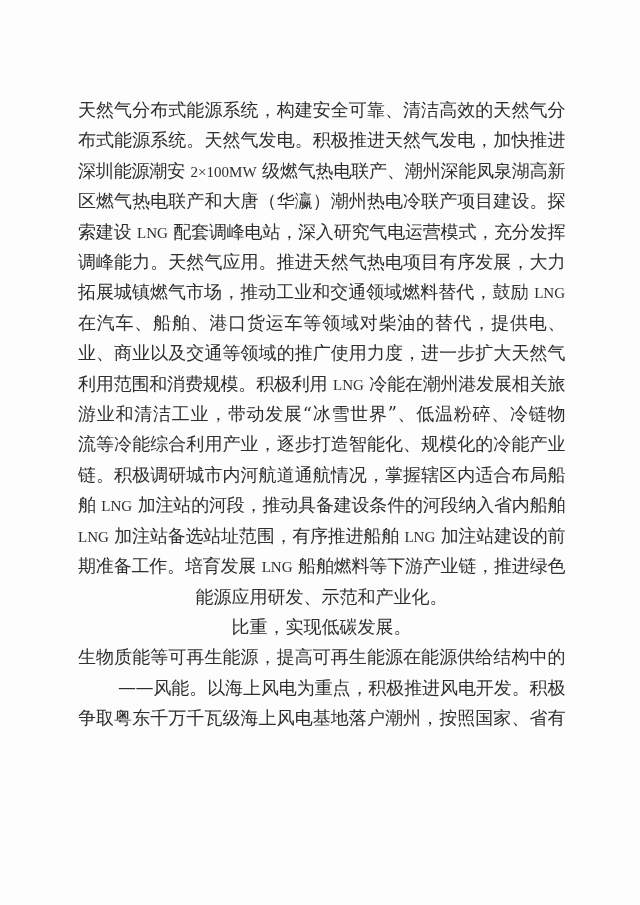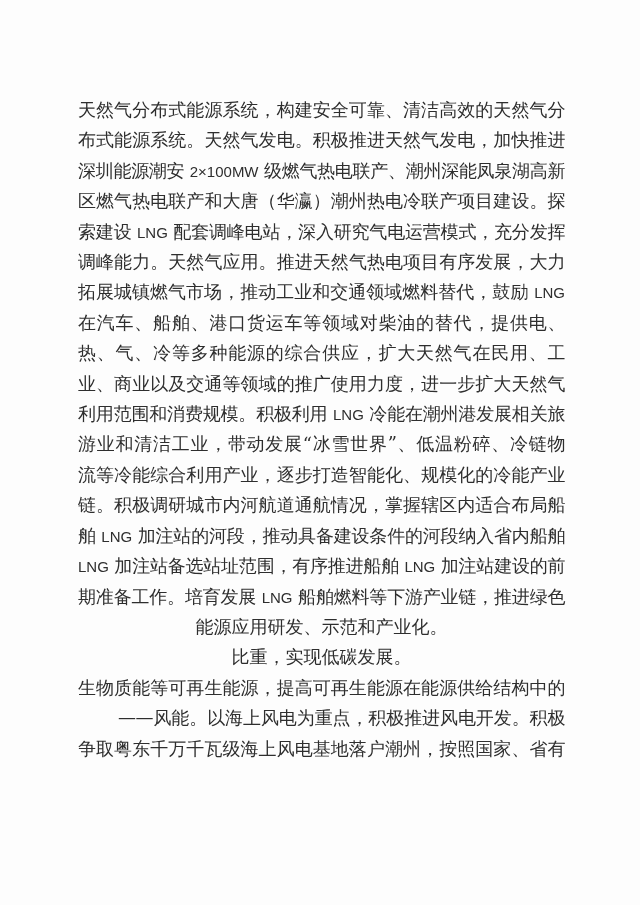--- a/index.html
+++ b/index.html
@@ -40,21 +40,21 @@
     text-align: center;
     letter-spacing: 0;
   }
   .ind {
     padding-left: 40px;
   }
   .b {
     font-weight: 400;
   }
   .lat {
-    font-family: Liberation Sans, sans-serif;
+    font-family: Liberation Serif, serif;
     font-size: 15px;
     letter-spacing: 0;
   }
   .page-num {
     position: absolute;
     top: 828px;
     left: 0;
     width: 100%;
     text-align: center;
     font-size: 15px;
@@ -69,21 +69,20 @@
 <div class="page" style="background: rgb(253, 253, 253);">
   <div class="text-block">
       <div class="line aj"><span>天然气分布式能源系统，构建安全可靠、清洁高效的天然气分</span></div>
       <div class="line aj"><span>布式能源系统。</span><span class="b">天然气发电。</span><span>积极推进天然气发电，加快推进</span></div>
       <div class="line aj"><span>深圳能源潮安 <span class="lat">2×100MW</span> 级燃气热电联产、潮州深能凤泉湖高新</span></div>
       <div class="line aj"><span>区燃气热电联产和大唐（华瀛）潮州热电冷联产项目建设。探</span></div>
       <div class="line aj"><span>索建设 <span class="lat">LNG</span> 配套调峰电站，深入研究气电运营模式，充分发挥</span></div>
       <div class="line aj"><span>调峰能力。</span><span class="b">天然气应用。</span><span>推进天然气热电项目有序发展，大力</span></div>
       <div class="line aj"><span>拓展城镇燃气市场，推动工业和交通领域燃料替代，鼓励 <span class="lat">LNG</span></span></div>
       <div class="line aj"><span>在汽车、船舶、港口货运车等领域对柴油的替代，提供电、</span></div>
-      <div class="line aj"><span>热、气、冷等多种能源的综合供应，扩大天然气在民用、工</span></div>
       <div class="line aj"><span>业、商业以及交通等领域的推广使用力度，进一步扩大天然气</span></div>
       <div class="line aj"><span>利用范围和消费规模。积极利用 <span class="lat">LNG</span> 冷能在潮州港发展相关旅</span></div>
       <div class="line aj"><span>游业和清洁工业，带动发展“冰雪世界”、低温粉碎、冷链物</span></div>
       <div class="line aj"><span>流等冷能综合利用产业，逐步打造智能化、规模化的冷能产业</span></div>
       <div class="line aj"><span>链。积极调研城市内河航道通航情况，掌握辖区内适合布局船</span></div>
       <div class="line aj"><span>舶 <span class="lat">LNG</span> 加注站的河段，推动具备建设条件的河段纳入省内船舶</span></div>
       <div class="line aj"><span><span class="lat">LNG</span> 加注站备选站址范围，有序推进船舶 <span class="lat">LNG</span> 加注站建设的前</span></div>
       <div class="line aj"><span>期准备工作。培育发展 <span class="lat">LNG</span> 船舶燃料等下游产业链，推进绿色</span></div>
       <div class="line al"><span>能源应用研发、示范和产业化。</span></div>
       <div class="line al"><span>比重，实现低碳发展。</span></div>

